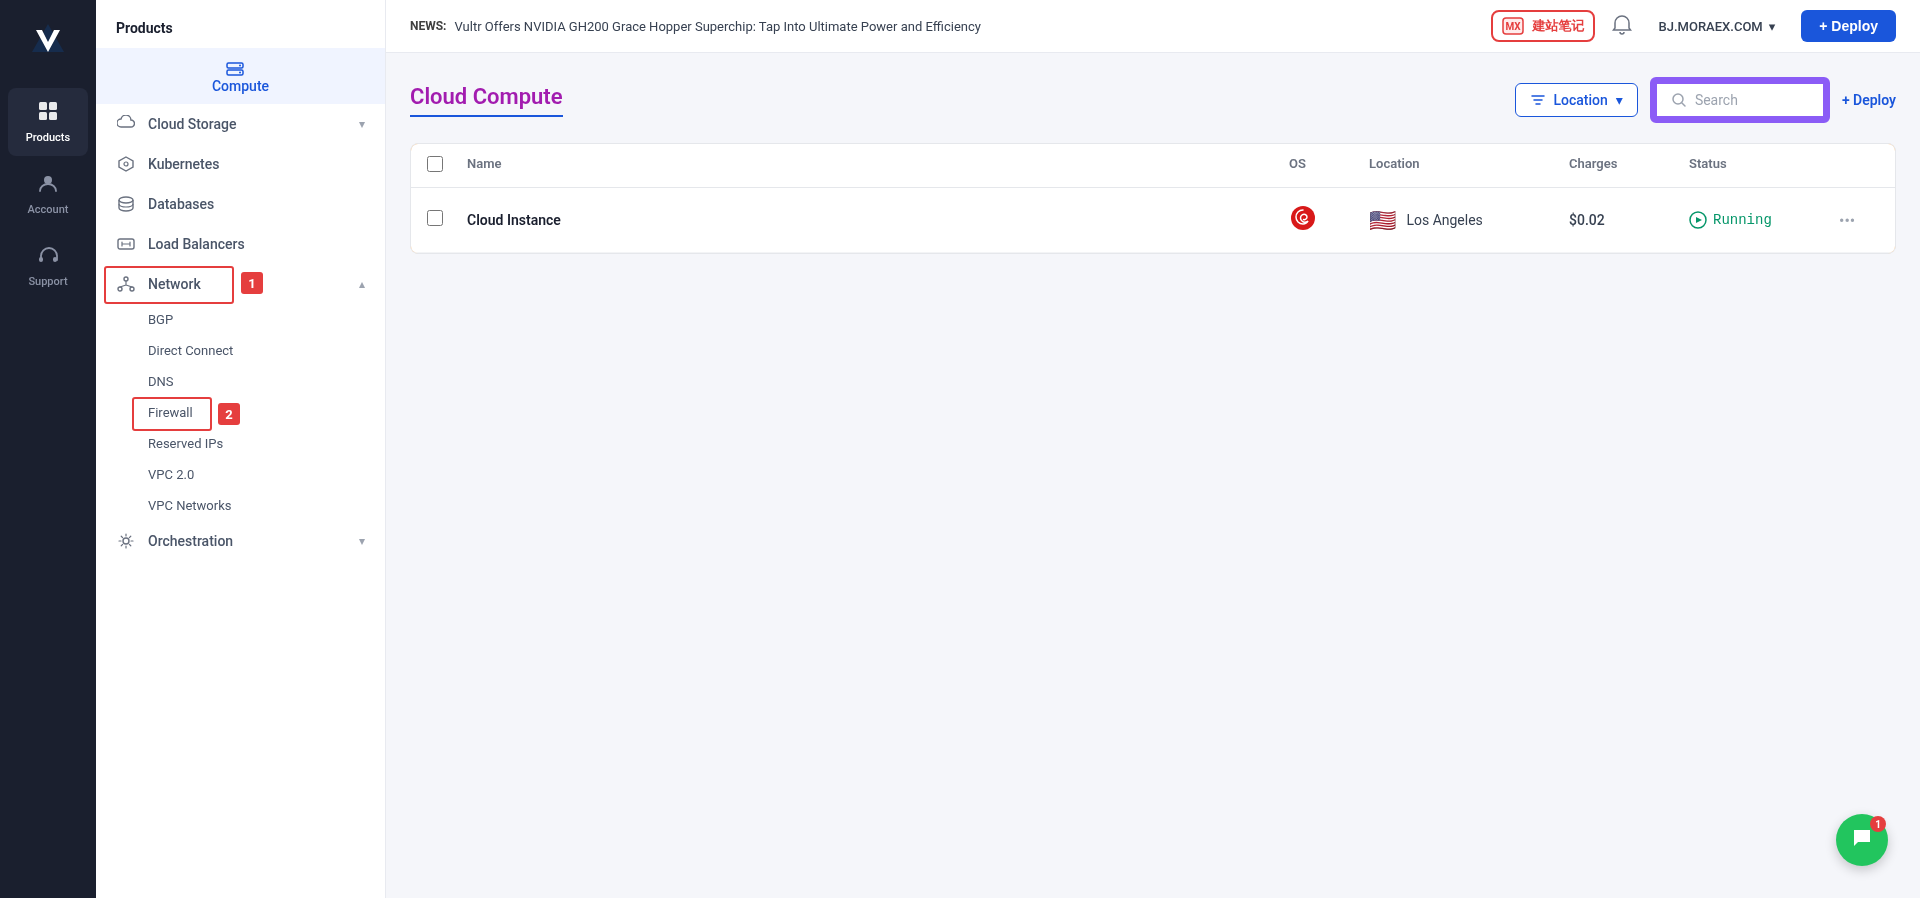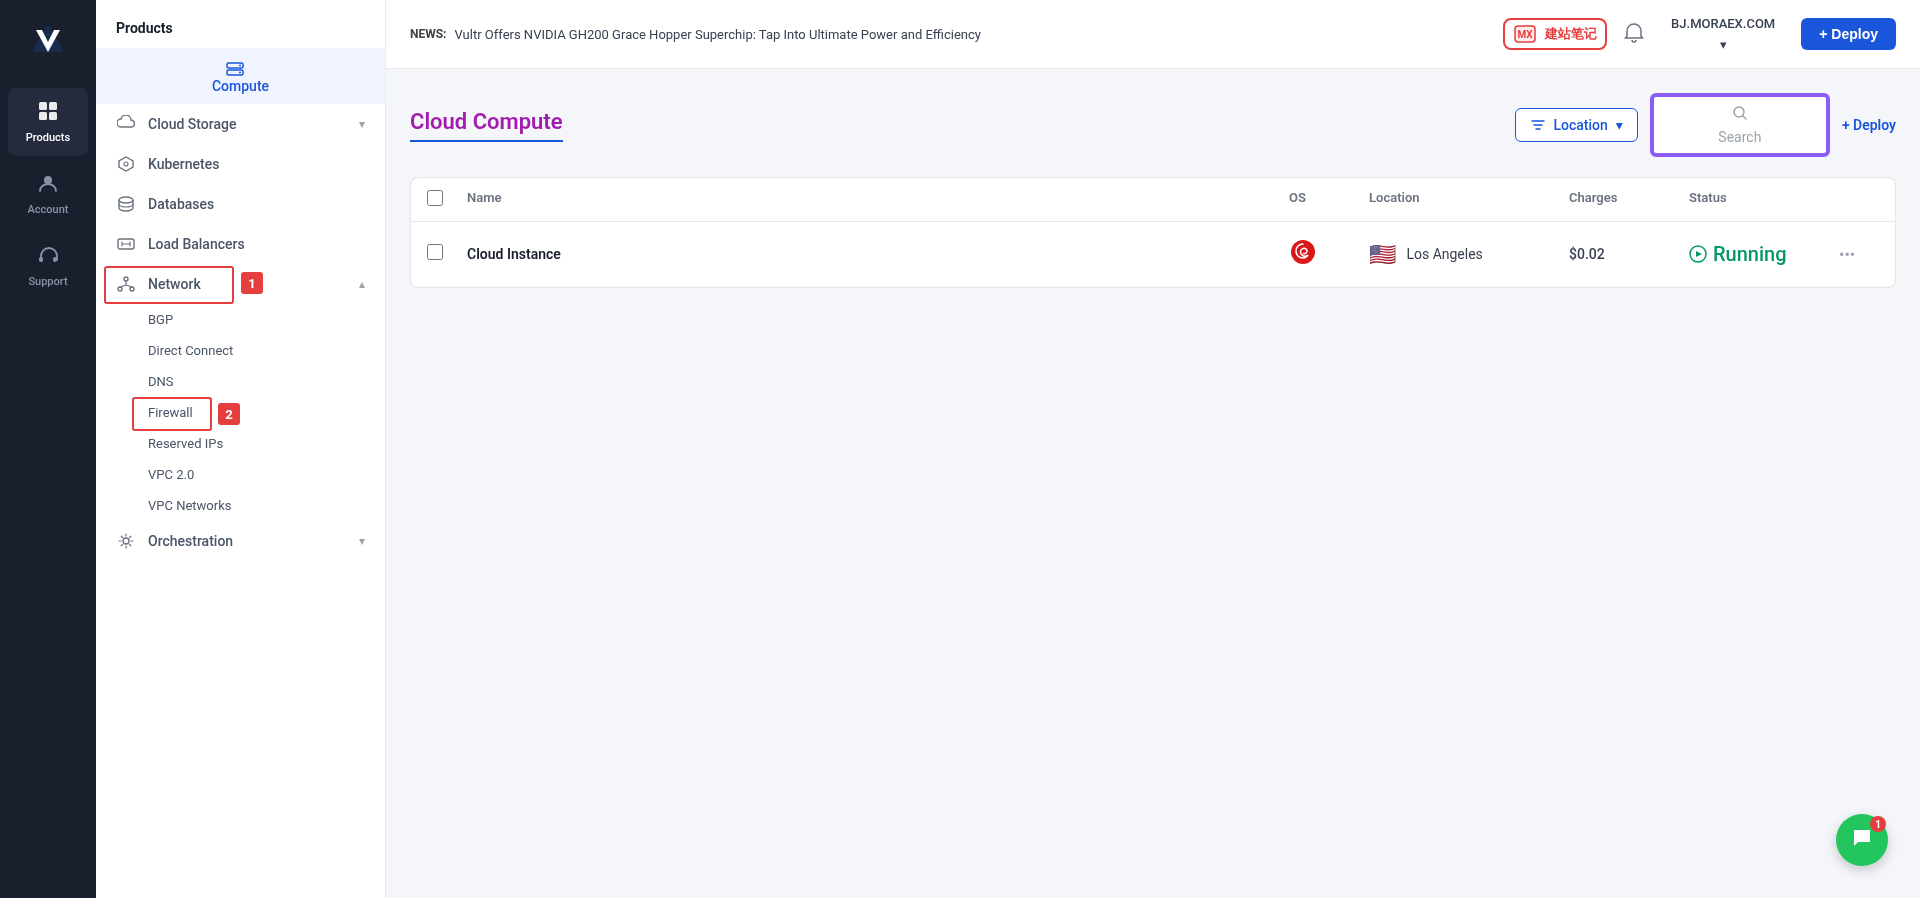--- a/index.html
+++ b/index.html
@@ -113,21 +113,20 @@
     .account-dropdown {
       display: flex;
       align-items: center;
       gap: 6px;
       cursor: pointer;
       font-size: 13px;
       font-weight: 500;
       color: #374151;
       padding: 6px 10px;
       border-radius: 6px;
-      flex-direction: column;
     }
     .deploy-btn {
       background: #1a56db;
       color: #fff;
       border: none;
       padding: 8px 18px;
       border-radius: 6px;
       font-size: 14px;
       font-weight: 600;
       cursor: pointer;
@@ -186,28 +185,27 @@
       cursor: pointer;
       color: #1a56db;
       font-size: 14px;
       font-weight: 500;
       background: #fff;
     }
     .search-box {
       display: flex;
       align-items: center;
       gap: 8px;
-      border: 4px solid #8b5cf6;
+      border: 7px solid #8b5cf6;
       border-radius: 6px;
       padding: 8px 14px;
       background: #fff;
       font-size: 14px;
       color: #9ca3af;
       min-width: 180px;
-      flex-direction: column;
     }
     .deploy-link {
       display: flex;
       align-items: center;
       gap: 4px;
       color: #1a56db;
       font-size: 14px;
       font-weight: 600;
       cursor: pointer;
       text-decoration: none;
@@ -243,22 +241,23 @@
     .instance-name { font-size: 14px; font-weight: 600; color: #1a1f2e; }
     .instance-detail { font-size: 12px; color: #6b7280; margin-top: 2px; }
     .location-cell { display: flex; align-items: center; gap: 10px; font-size: 14px; color: #374151; }
     .flag { font-size: 22px; }
     .charges { font-size: 14px; font-weight: 500; color: #374151; }
     .status-running {
       display: flex;
       align-items: center;
       gap: 6px;
       color: #059669;
-      font-size: 20px;
+      font-size: 14px;
       font-weight: 500;
+      font-family: Liberation Mono, monospace;
     }
     .more-btn { color: #9ca3af; cursor: pointer; font-size: 16px; }
     .checkbox { width: 16px; height: 16px; cursor: pointer; }
 
     
     .chat-fab {
       position: fixed;
       bottom: 32px;
       right: 32px;
       width: 52px;

